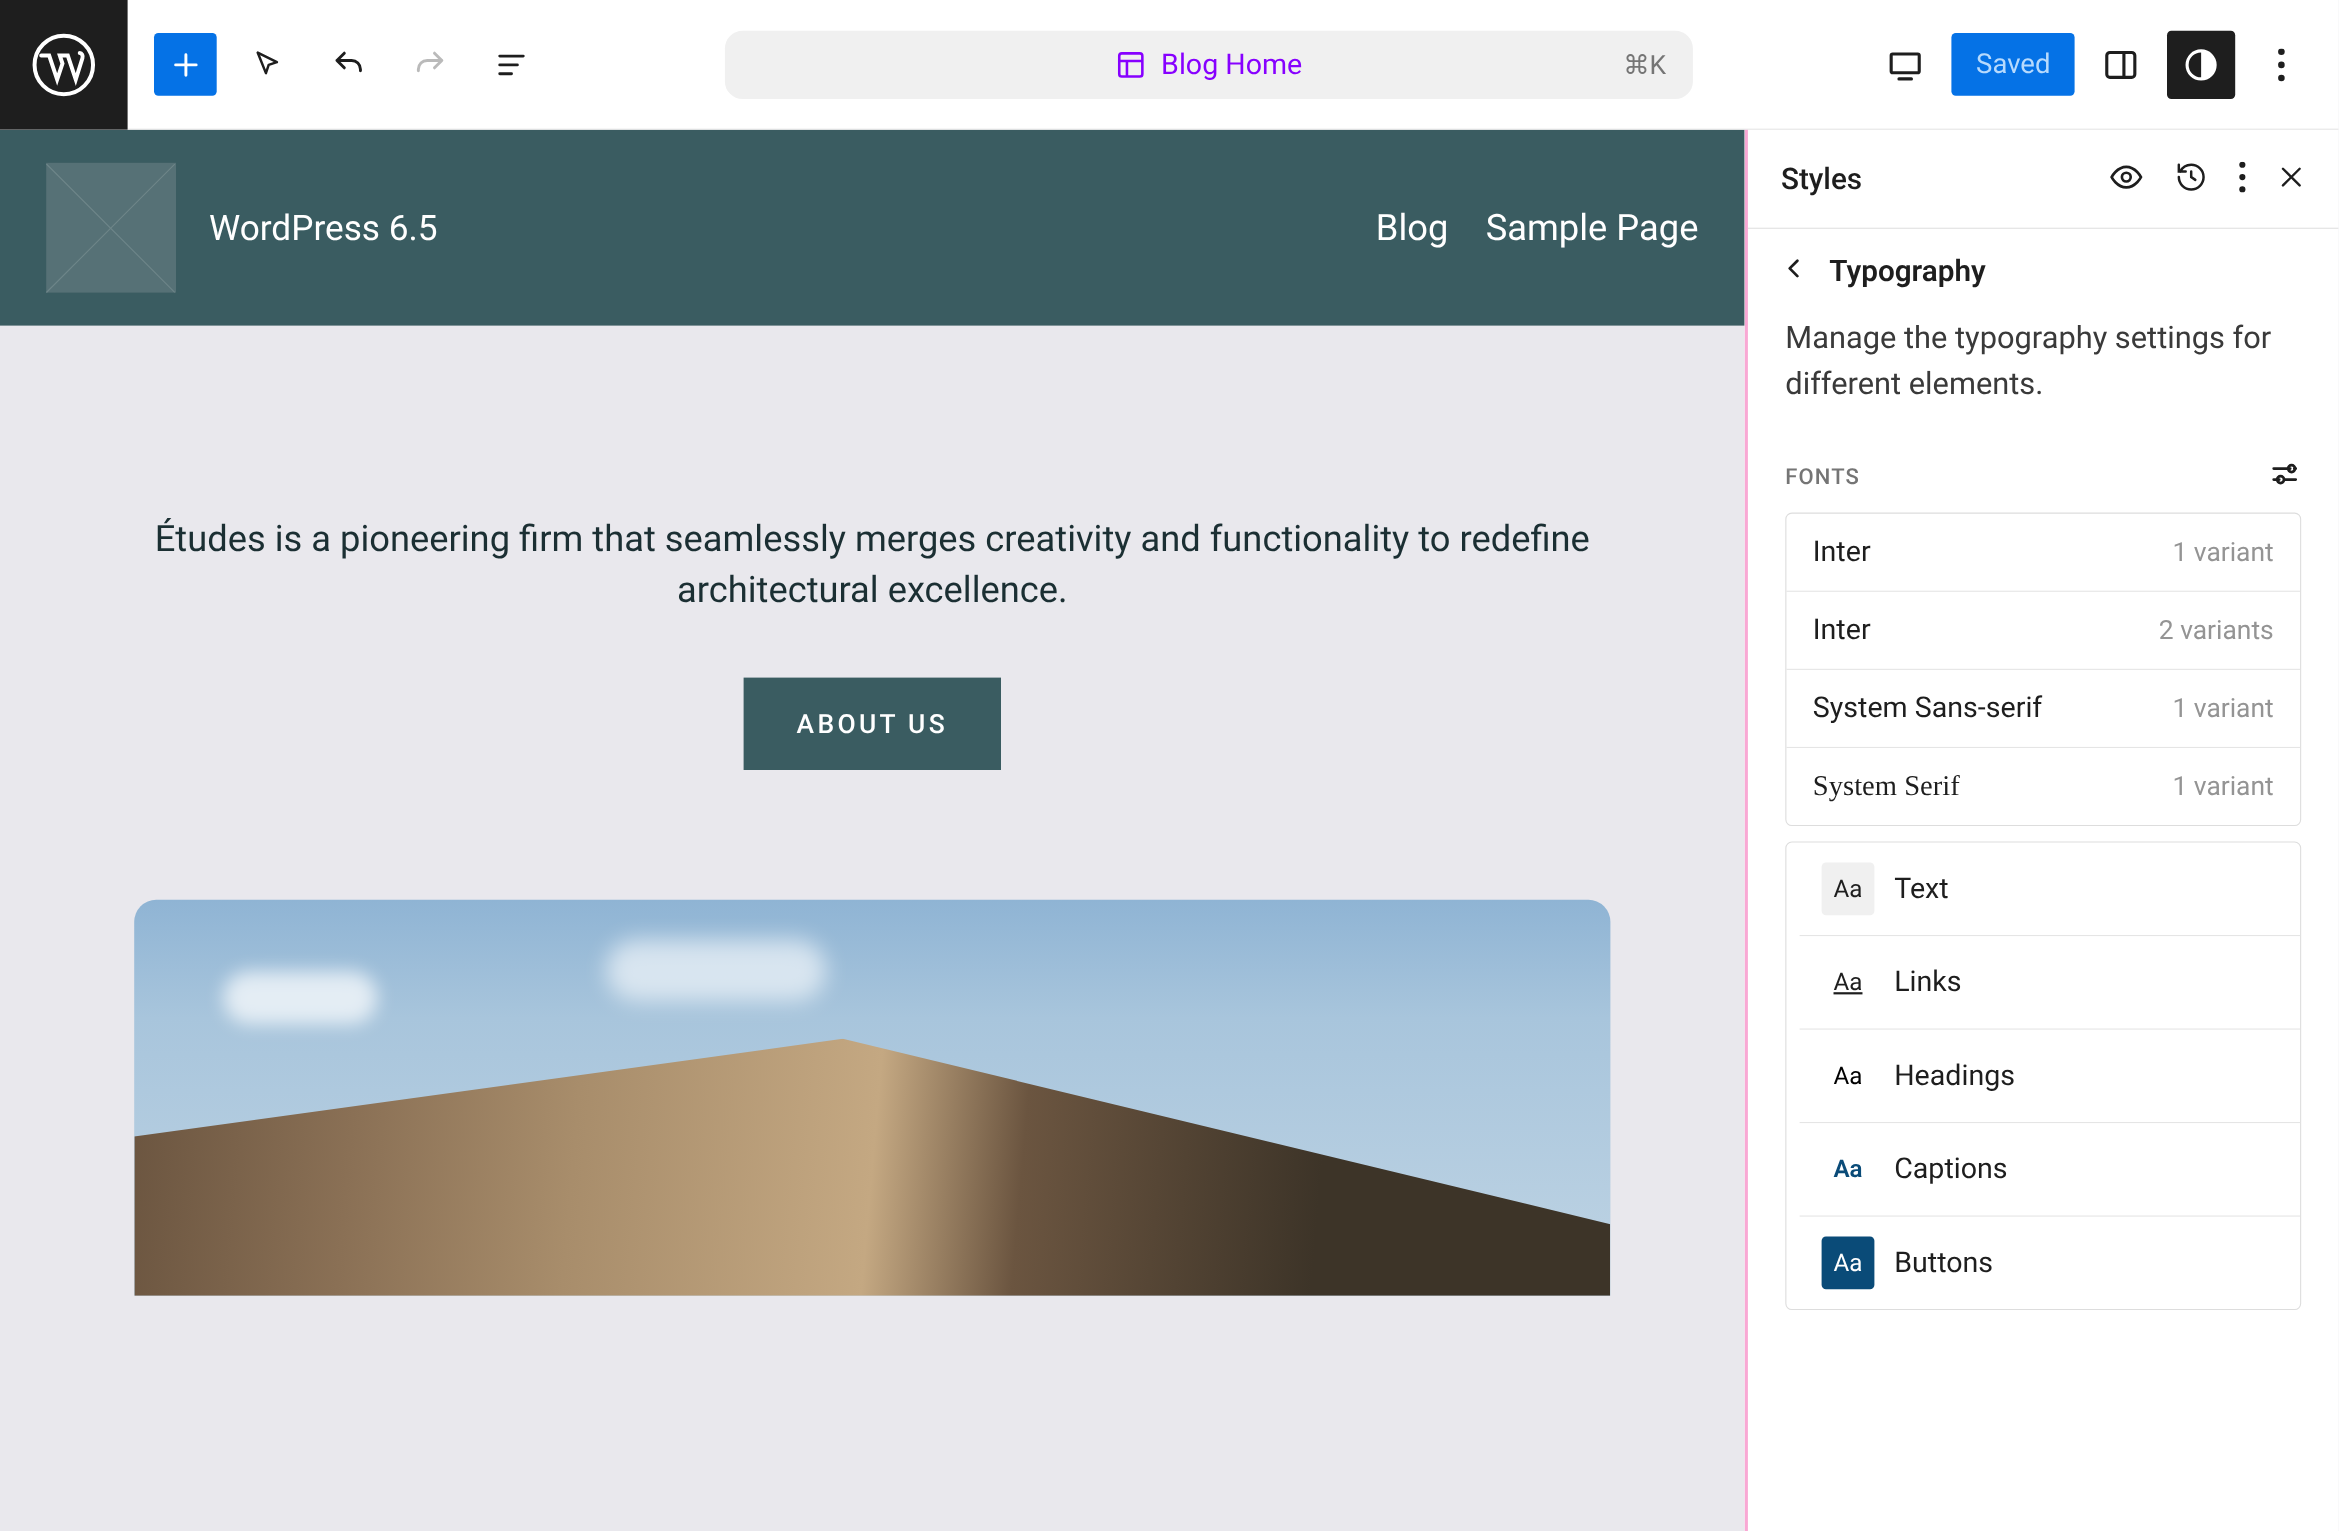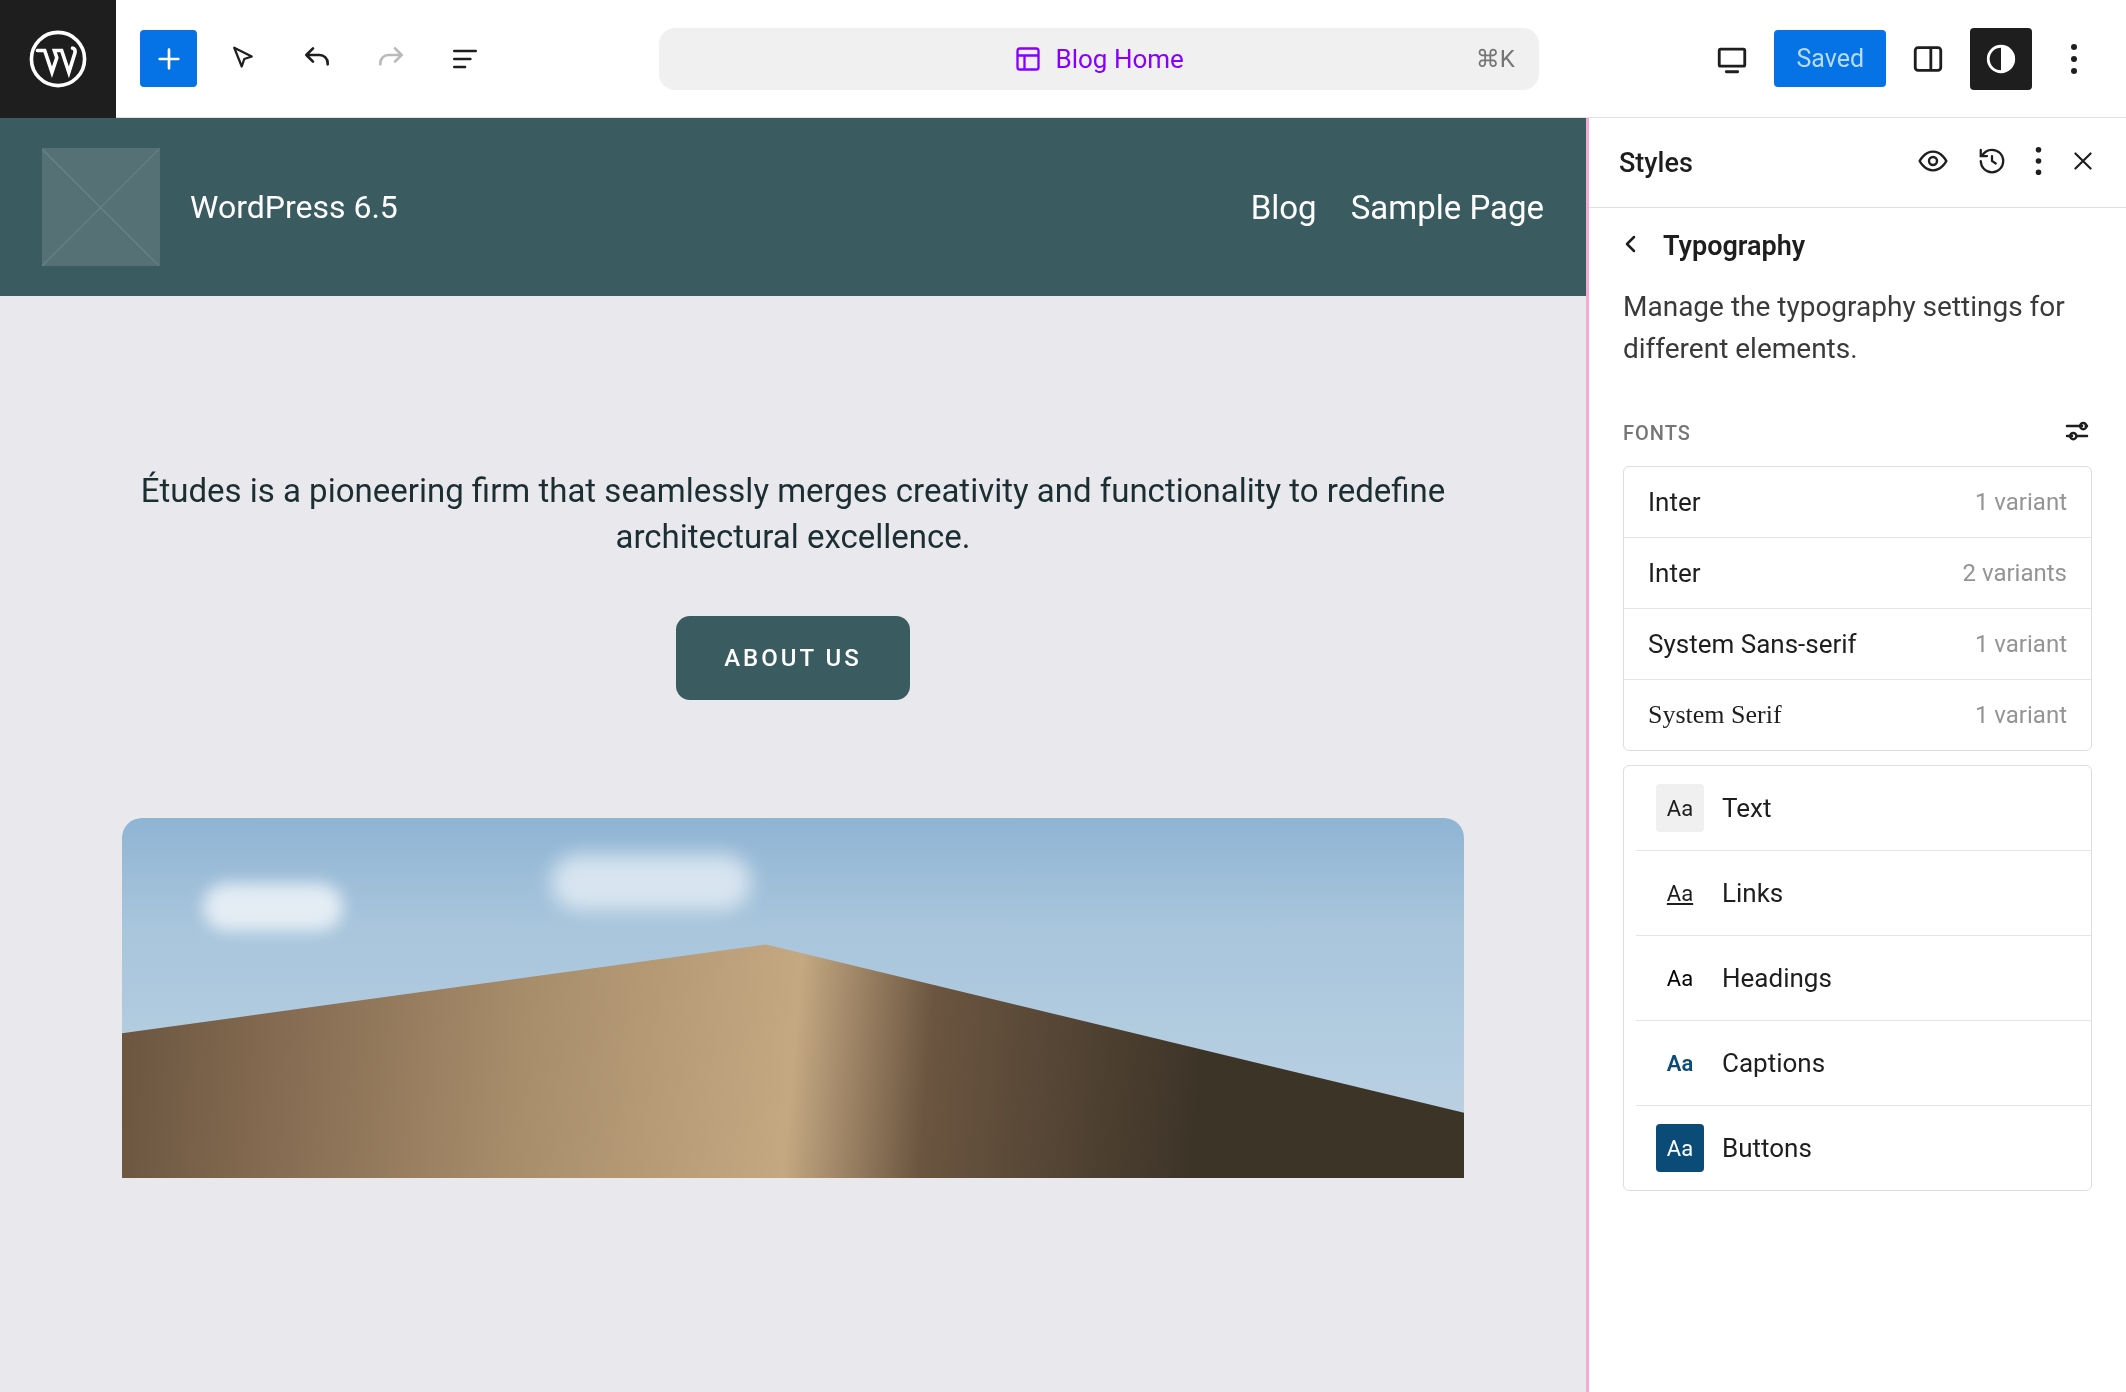--- a/index.html
+++ b/index.html
@@ -24,21 +24,21 @@
 .site-logo-ph { width: 118px; height: 118px; background: #567176; position: relative; }
 .site-logo-ph::before, .site-logo-ph::after { content: ""; position: absolute; background: #6e8689; }
 .site-logo-ph::before { width: 140%; height: 1px; top: 50%; left: -20%; transform: rotate(45deg); transform-origin: center; }
 .site-logo-ph::after { width: 140%; height: 1px; top: 50%; left: -20%; transform: rotate(-45deg); transform-origin: center; }
 .site-title { color: #fff; font-size: 32px; margin-left: 30px; font-weight: 400; }
 .site-nav { margin-left: auto; display: flex; gap: 34px; }
 .site-nav a { color: #fff; font-size: 33px; text-decoration: none; }
 .hero { text-align: center; padding: 130px 120px 0; }
 .hero h1 { font-size: 75px; font-weight: 500; line-height: 1.2; color: #1b2f33; letter-spacing: -1px; }
 .hero p { font-size: 33px; color: #1b2f33; margin-top: 42px; line-height: 1.4; }
-.hero-btn { display: inline-block; margin-top: 56px; background: #3a5c61; color: #fff; padding: 28px 48px; font-size: 24px; letter-spacing: 3px; font-weight: 500; border-radius: 14px; }
+.hero-btn { display: inline-block; margin-top: 56px; background: #3a5c61; color: #fff; padding: 28px 48px; font-size: 24px; letter-spacing: 3px; font-weight: 500; border-radius: 0; }
 .hero-img { margin: 118px 122px 0; border-radius: 20px 20px 0 0; height: 360px; background: linear-gradient(180deg, #8fb4d4 0%, #a8c5dc 30%, #bfd4e4 100%); position: relative; overflow: hidden; }
 .hero-img .roof { position: absolute; bottom: 0; left: 0; right: 0; height: 65%; background: linear-gradient(95deg, #6b5540 0%, #8a7055 15%, #a88d6b 30%, #c4a882 50%, #6b5540 60%, #3d3428 80%); clip-path: polygon(0% 100%, 0% 38%, 48% 0%, 100% 72%, 100% 100%); }
 .hero-img .cloud1 { position: absolute; top: 18%; left: 6%; width: 140px; height: 48px; background: rgba(255,255,255,0.7); border-radius: 40px; filter: blur(8px); }
 .hero-img .cloud2 { position: absolute; top: 10%; left: 32%; width: 200px; height: 56px; background: rgba(255,255,255,0.6); border-radius: 40px; filter: blur(10px); }
 
 .sidebar { width: 540px; border-left: 3px solid #f9a8d4; background: #fff; display: flex; flex-direction: column; }
 .sb-header { display: flex; align-items: center; height: 90px; padding: 0 30px; border-bottom: 1px solid #e0e0e0; }
 .sb-header h2 { font-size: 27px; font-weight: 500; color: #1e1e1e; }
 .sb-header .sb-icons { margin-left: auto; display: flex; gap: 28px; align-items: center; }
 .sb-crumb { display: flex; align-items: center; gap: 20px; padding: 22px 30px 10px; }

